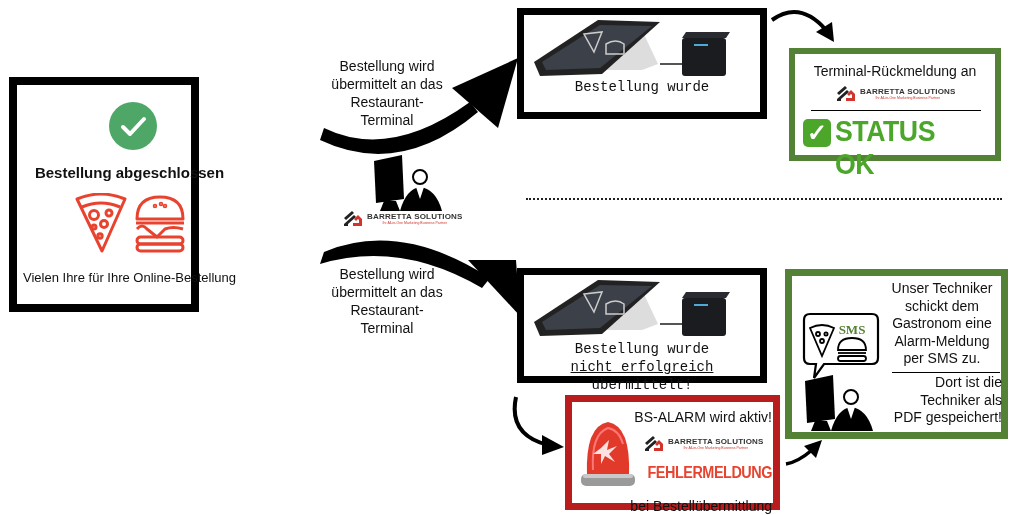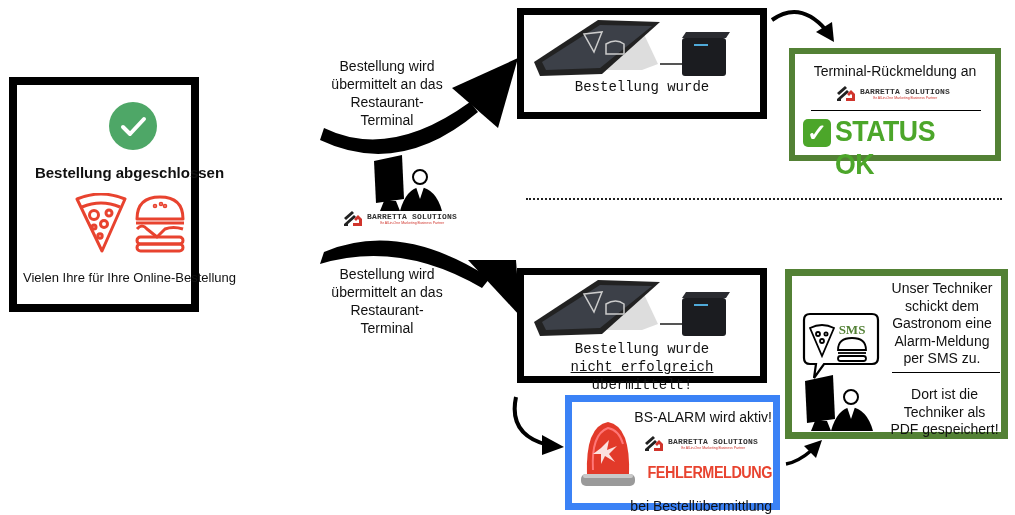--- a/index.html
+++ b/index.html
@@ -42,38 +42,38 @@
   .divider { left: 526px; top: 198px; width: 476px; border-top: 2px dotted #222; }
 
   
   .center-person { left: 366px; top: 155px; width: 85px; height: 56px; }
   .center-logo { left: 344px; top: 210px; width: 115px; }
 
   
   .logo { position: absolute; display: flex; align-items: center; }
   .logo svg { flex: none; }
   .logo-text { display: flex; flex-direction: column; margin-left: 3px; }
-  .logo-name { font-family: Liberation Mono, monospace; font-weight: bold; font-size: 8px; color: #333; letter-spacing: 0.2px; white-space: nowrap; }
+  .logo-name { font-family: Liberation Sans, sans-serif; font-weight: bold; font-size: 8px; color: #333; letter-spacing: 0.2px; white-space: nowrap; }
   .logo-tag { font-size: 3.5px; color: #d0342c; text-align: center; white-space: nowrap; }
 
   
-  .alarm-box { left: 565px; top: 395px; width: 215px; height: 115px; border: 7px solid #3b82f6; background: #fff; }
+  .alarm-box { left: 565px; top: 395px; width: 215px; height: 115px; border: 7px solid #b91c1c; background: #fff; }
   .alarm-title { left: 44px; top: 7px; width: 156px; text-align: right; font-size: 14px; }
   .alarm-siren { left: 7px; top: 12px; width: 58px; height: 78px; }
   .alarm-logo { left: 73px; top: 33px; width: 130px; }
   .alarm-err { left: 60px; top: 62px; width: 140px; text-align: right; font-weight: bold; font-size: 16px; color: #e8432f; letter-spacing: -0.5px; transform: scaleX(0.9); transform-origin: right; }
   .alarm-sub { left: 30px; top: 96px; width: 170px; text-align: right; font-size: 14px; }
 
   
   .sms-box { left: 785px; top: 269px; width: 223px; height: 170px; border: 7px solid #538135; background: #fff; }
   .sms-bubble { left: 10px; top: 34px; width: 80px; height: 70px; }
   .sms-person { left: 7px; top: 99px; width: 85px; height: 56px; }
   .sms-text1 { left: 95px; top: 4px; width: 110px; text-align: center; font-size: 14px; line-height: 17.5px; }
   .sms-rule { left: 100px; top: 96px; width: 108px; height: 1px; background: #000; }
-  .sms-text2 { left: 95px; top: 110px; width: 115px; text-align: center; font-size: 14px; line-height: 17.5px; }
+  .sms-text2 { left: 95px; top: 98px; width: 115px; text-align: right; font-size: 14px; line-height: 17.5px; }
 
   svg.arrow { position: absolute; overflow: visible; }
 </style>
 </head>
 <body>
 
 <div class="abs order-card">
   <div class="abs check-circle">
     <svg width="48" height="48" viewBox="0 0 48 48">
         <path d="M14 25 L21 32 L35 17" fill="none" stroke="#fff" stroke-width="4" stroke-linecap="round" stroke-linejoin="round"></path>

